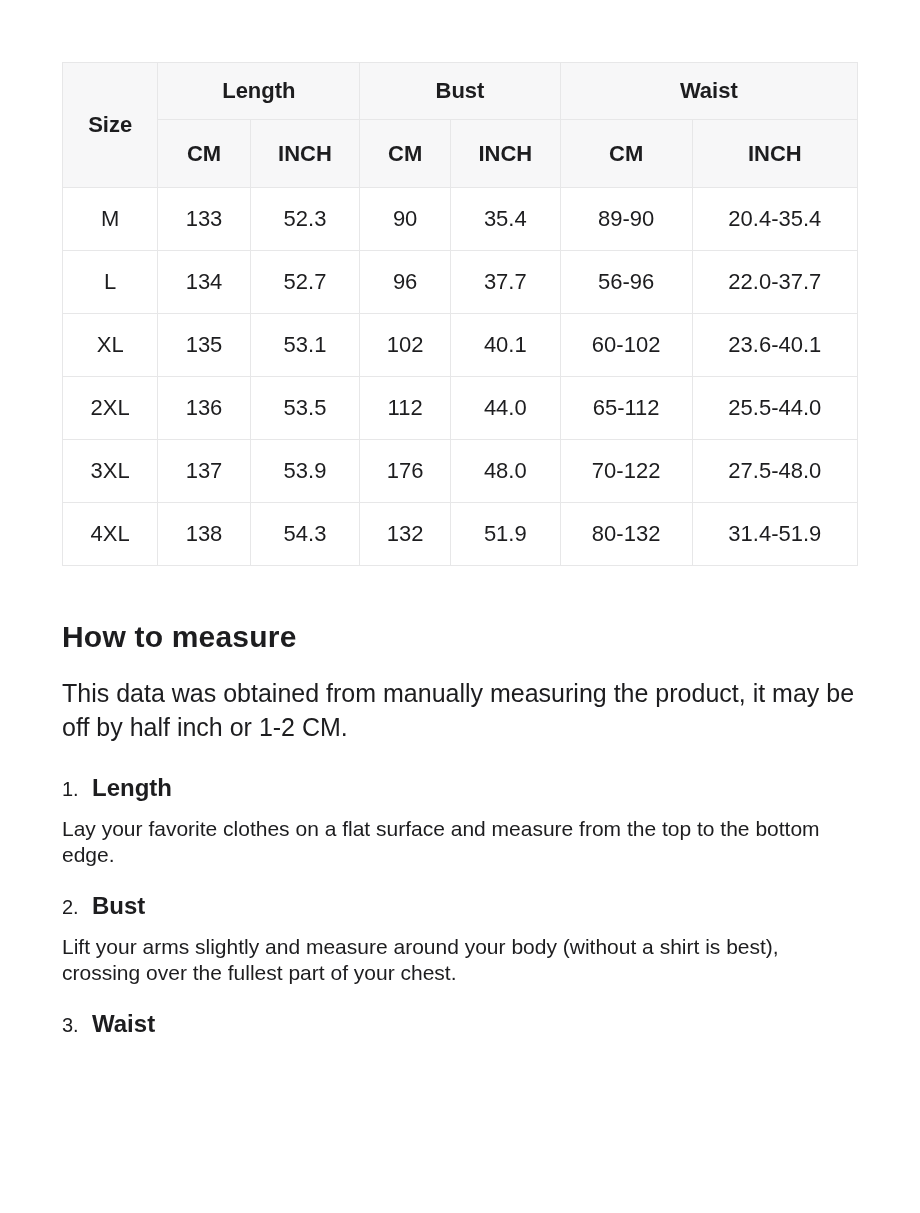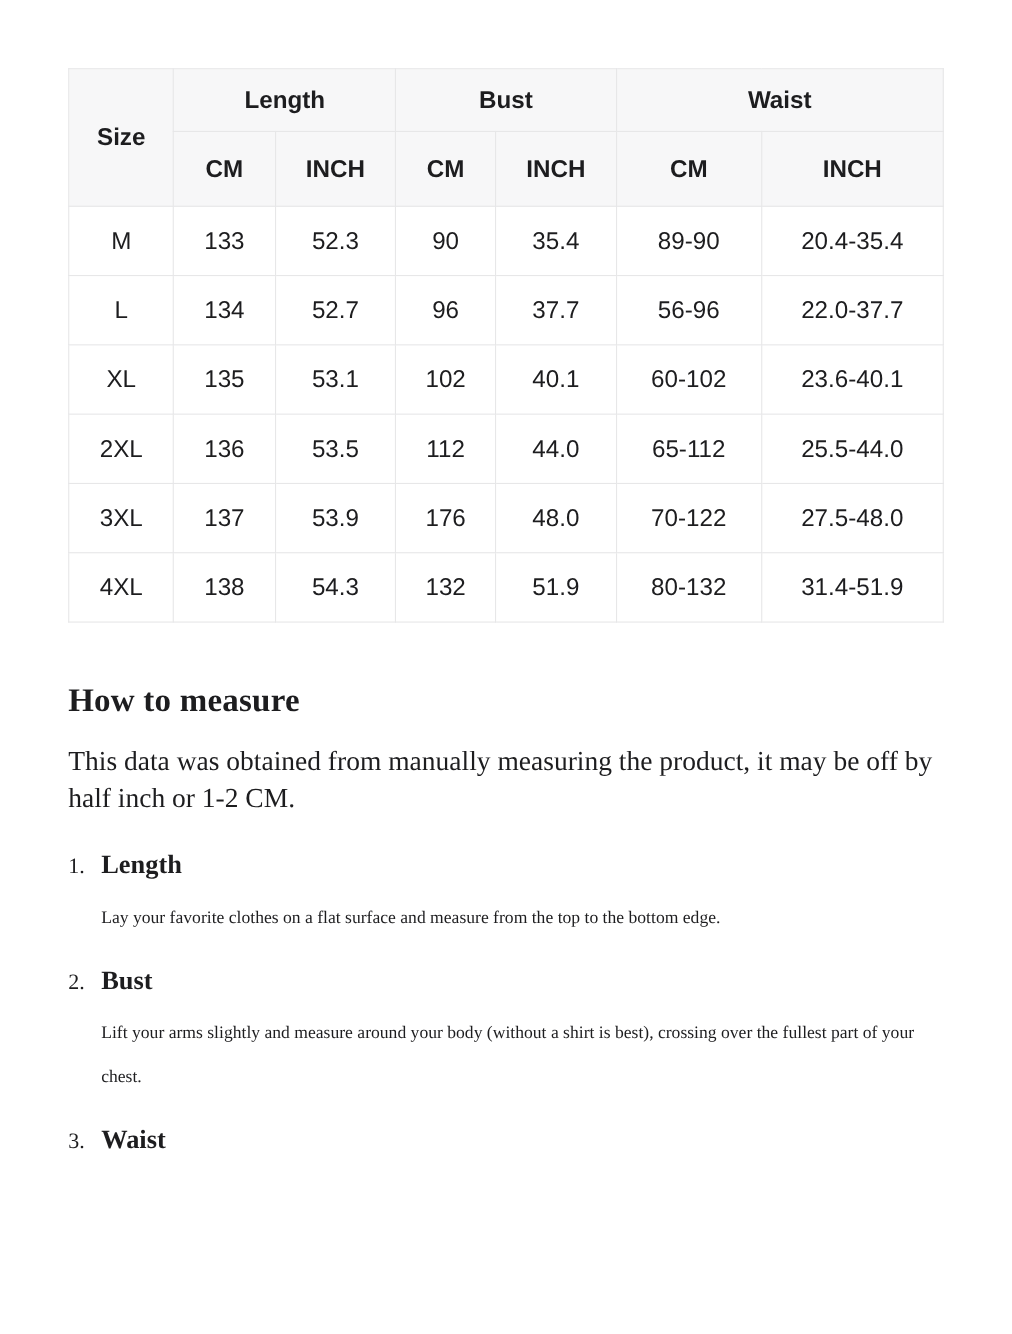--- a/index.html
+++ b/index.html
@@ -38,21 +38,21 @@
   tbody td { height: 63px; }
   col.c-size  { width: 12.0%; }
   col.c-lcm   { width: 11.6%; }
   col.c-linch { width: 13.8%; }
   col.c-bcm   { width: 11.4%; }
   col.c-binch { width: 13.8%; }
   col.c-wcm   { width: 16.6%; }
   col.c-winch { width: 20.8%; }
 
   
-  .htm-section { margin-top: 54px; font-family: Liberation Serif, serif; }
+  .htm-section { margin-top: 54px; }
   .htm-title {
     font-size: 30px;
     font-weight: bold;
     letter-spacing: 0.2px;
   }
   .htm-intro {
     margin-top: 22px;
     font-size: 25px;
     line-height: 34px;
     max-width: 800px;
@@ -71,23 +71,22 @@
     flex: 0 0 30px;
     font-size: 20px;
     text-align: left;
   }
   .item-title {
     font-size: 24px;
     font-weight: bold;
   }
   .item-desc {
     margin-top: 14px;
-    margin-left: 30px;
-    font-size: 16px;
-    line-height: 40px;
+    font-size: 21px;
+    line-height: 26px;
     max-width: 770px;
   }
 </style>
 </head>
 <body>
 
 <div class="page">
 
   <table class="size-chart">
     <colgroup>

